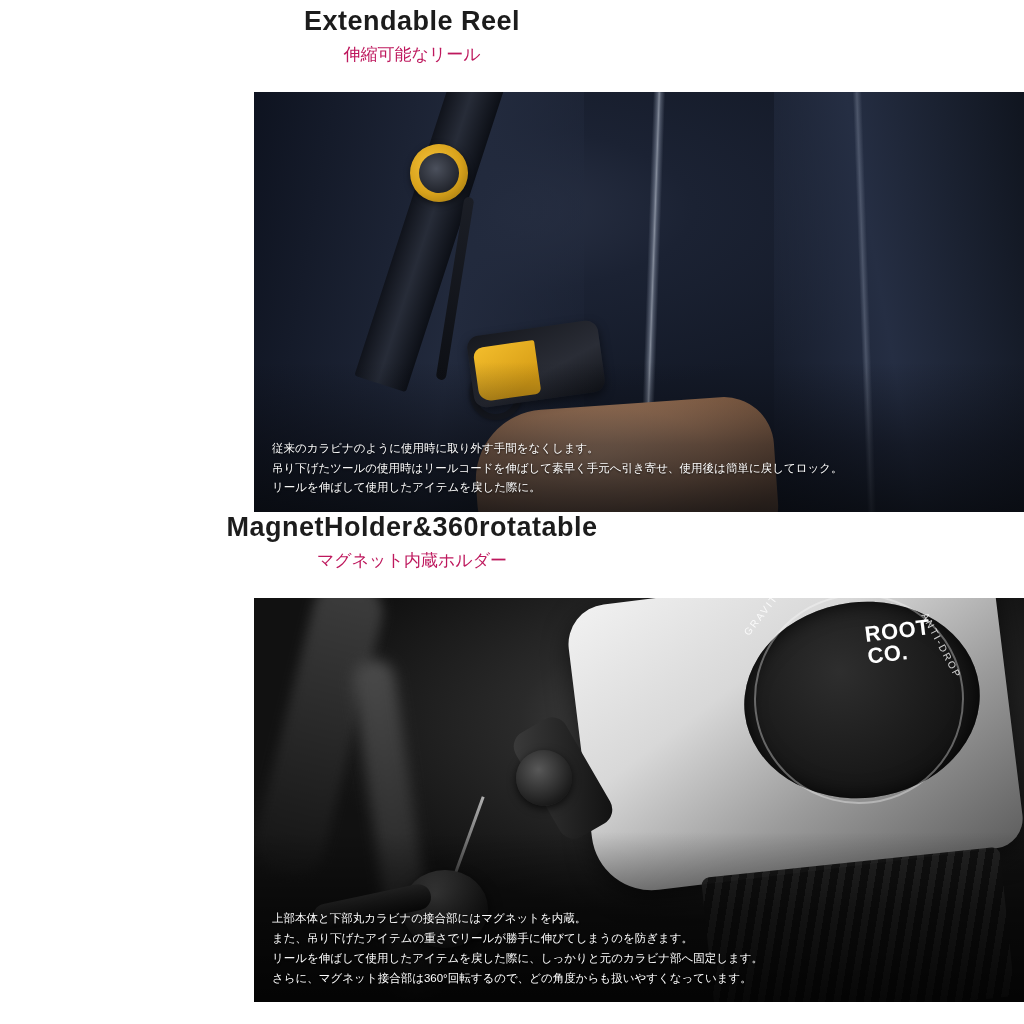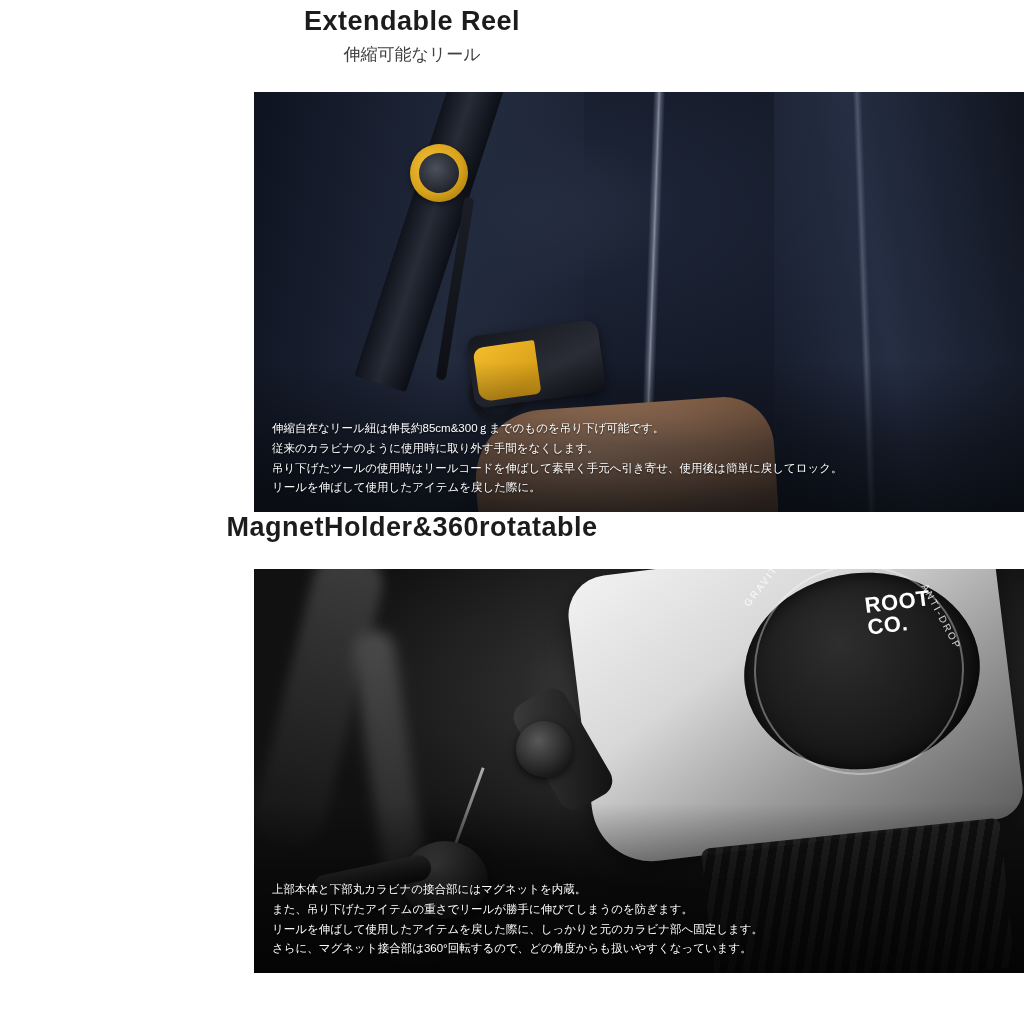--- a/index.html
+++ b/index.html
@@ -31,21 +31,21 @@
   .head-en {
     font-size: 27px;
     font-weight: bold;
     letter-spacing: 0.5px;
     color: #1c1c1c;
     line-height: 1.15;
   }
   .head-jp {
     font-size: 17px;
     font-weight: normal;
-    color: #404040;
+    color: #be185d;
     line-height: 1.3;
     margin-top: 7px;
   }
 
   
   .photo {
     position: relative;
     overflow: hidden;
   }
   .photo .caption {
@@ -337,29 +337,29 @@
     <div class="p1-strap"></div>
     <div class="p1-reel"></div>
     <div class="p1-cord"></div>
     <div class="p1-ring"></div>
     <div class="p1-hand"></div>
     <div class="p1-phone"></div>
     <div class="p1-phone-yellow"></div>
     <div class="p1-vig"></div>
 
     <div class="caption">
-      <div>伸縮自在なリール紐は伸長約85cm&amp;300ｇまでのものを吊り下げ可能です。</div>
       <div>従来のカラビナのように使用時に取り外す手間をなくします。</div>
       <div>吊り下げたツールの使用時はリールコードを伸ばして素早く手元へ引き寄せ、使用後は簡単に戻してロック。</div>
       <div>リールを伸ばして使用したアイテムを戻した際に。</div>
     </div>
   </div>
 
   <div class="section-head" id="sec2-head">
     <div class="head-en">MagnetHolder&amp;360rotatable</div>
+    <div class="head-jp">マグネット内蔵ホルダー</div>
   </div>
 
   <div class="photo" id="photo2">
     <div class="p2-body"></div>
     <div class="p2-bar1"></div>
     <div class="p2-bar2"></div>
 
     <div class="p2-device"></div>
     <div class="p2-disc"></div>
     <div class="p2-arc"></div>

